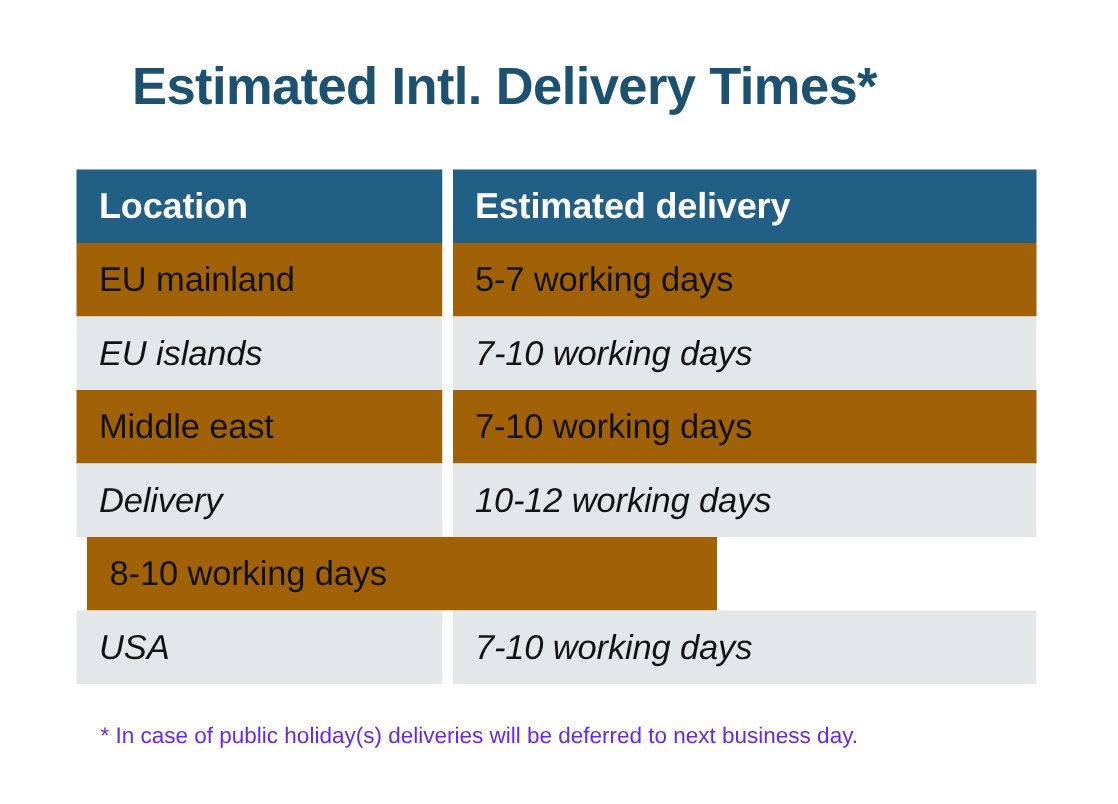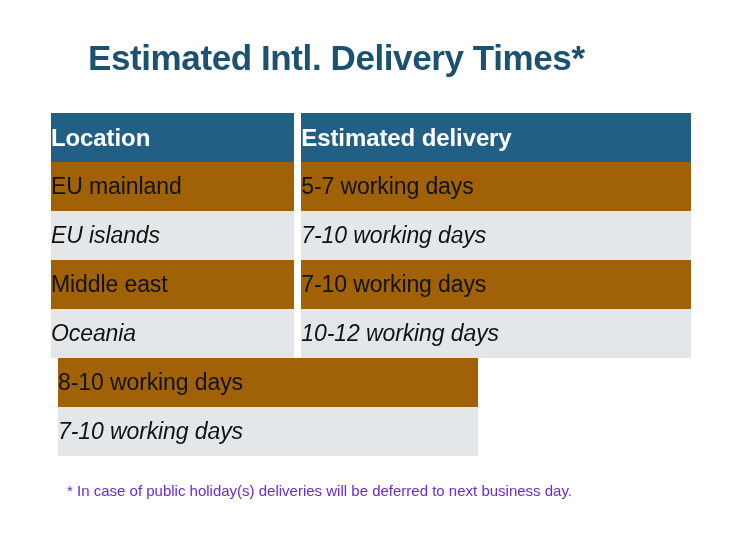--- a/index.html
+++ b/index.html
@@ -54,20 +54,21 @@
     display: flex;
     width: 640px;
     height: 49px;
   }
 
   .delivery-table .cell {
     display: flex;
     align-items: center;
     height: 49px;
     box-sizing: border-box;
+    padding-left: 15px;
     padding-right: 8px;
     overflow: hidden;
     white-space: nowrap;
   }
 
   .col-location  { width: 262px; }
   .col-gap       { width: 7px; background: #ffffff; flex: 0 0 7px; }
   .col-delivery  { width: 420px; }
 
   
@@ -128,31 +129,32 @@
       <div class="cell col-delivery">7-10 working days</div>
     </div>
 
     <div class="row row-body row-odd">
       <div class="cell col-location">Middle east</div>
       <div class="col-gap"></div>
       <div class="cell col-delivery">7-10 working days</div>
     </div>
 
     <div class="row row-body row-even">
-      <div class="cell col-location">Oceania</div>
+      <div class="cell col-location">Delivery</div>
       <div class="col-gap"></div>
       <div class="cell col-delivery">10-12 working days</div>
     </div>
 
     <div class="row row-body row-odd">
       <div class="col-gap"></div>
       <div class="cell col-delivery">8-10 working days</div>
     </div>
 
     <div class="row row-body row-even">
+      <div class="cell col-location">USA</div>
       <div class="col-gap"></div>
       <div class="cell col-delivery">7-10 working days</div>
     </div>
 
   </div>
 
   <div class="footnote">* In case of public holiday(s) deliveries will be deferred to next business day.</div>
 
 </div>
 

